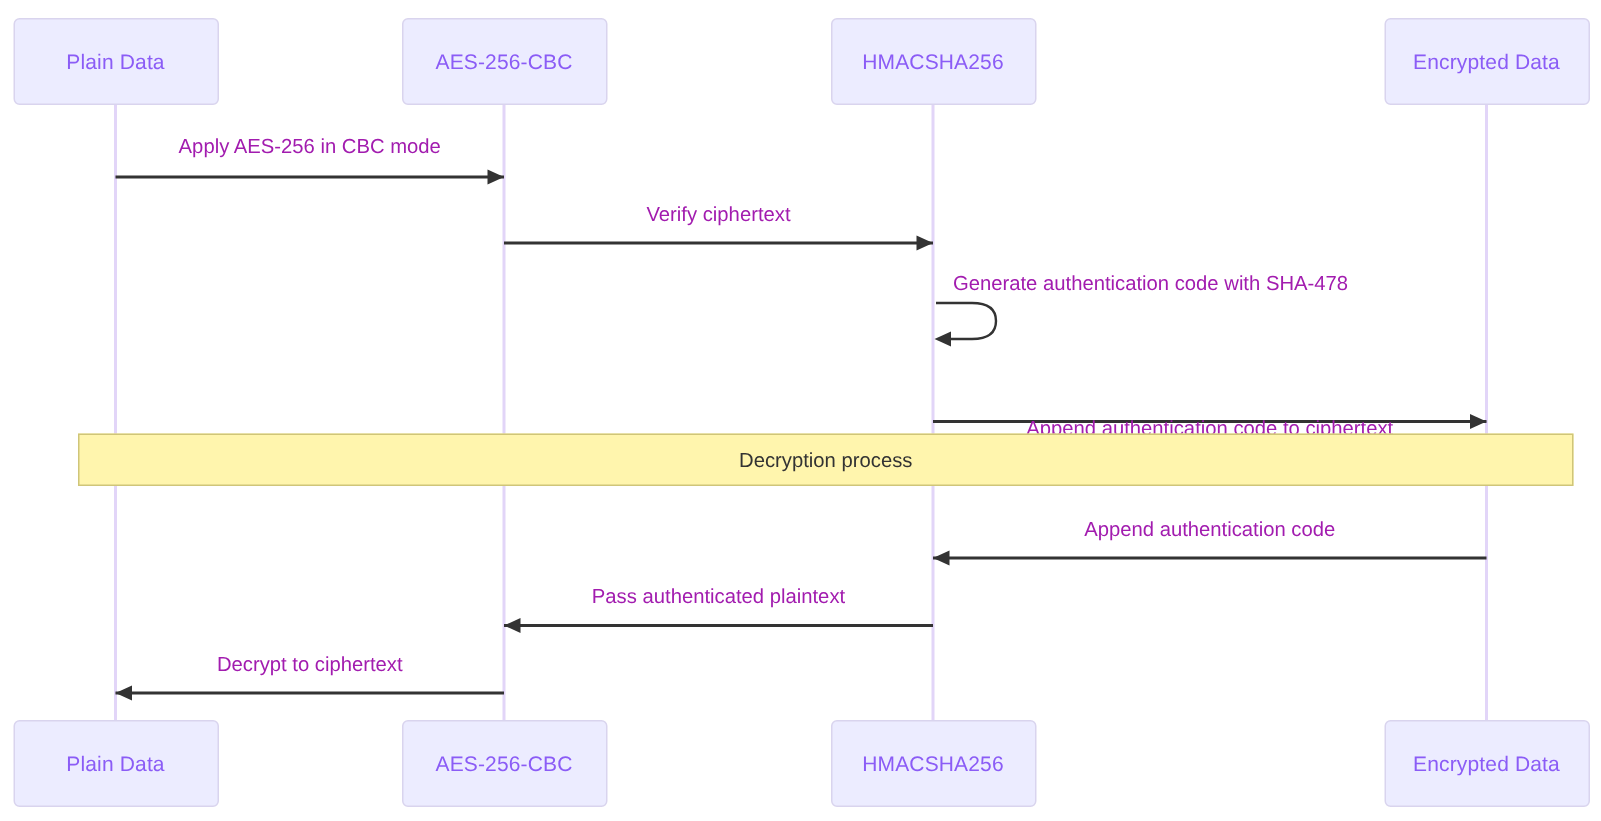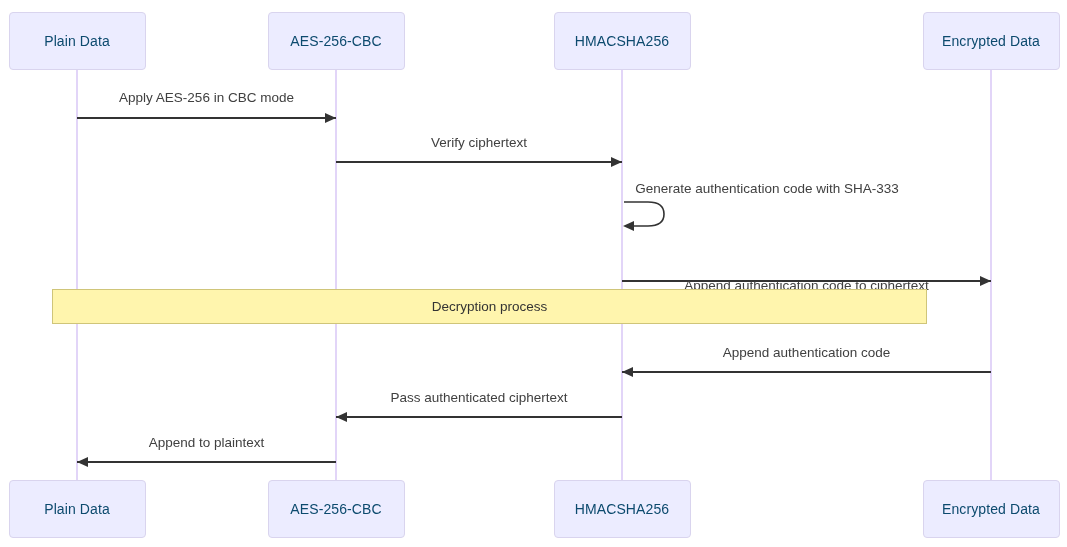--- a/index.html
+++ b/index.html
@@ -33,21 +33,21 @@
     background: #ececff;
     border: 1px solid #d9d4ee;
     border-radius: 4px;
     box-sizing: border-box;
     display: flex;
     align-items: center;
     justify-content: center;
   }
   .actor-label {
     font-size: 14px;
-    color: #0c4a6e;
+    color: #8b5cf6;
     font-family: "Liberation Sans", sans-serif;
     white-space: nowrap;
     letter-spacing: 0.1px;
   }
   
   .msg {
     position: absolute;
     height: 1.6px;
     background: #333333;
   }
@@ -60,21 +60,21 @@
   }
   .arrowhead.right {
     border-left: 11px solid #333333;
   }
   .arrowhead.left {
     border-right: 11px solid #333333;
   }
   .msg-label {
     position: absolute;
     font-size: 13.5px;
-    color: #404040;
+    color: #a21caf;
     font-family: "Liberation Sans", sans-serif;
     white-space: nowrap;
     text-align: center;
     transform: translateX(-50%);
   }
   
   .self-loop {
     position: absolute;
   }
   
@@ -125,37 +125,37 @@
       <div class="msg" style="left: 77px; top: 117px; width: 259px;"></div>
       <div class="arrowhead right" style="top: 112.8px; left: 325px;"></div>
       <div class="msg-label" style="left: 206.5px; top: 90px;">Apply AES-256 in CBC mode</div>
       <div class="msg" style="left: 336px; top: 161px; width: 286px;"></div>
       <div class="arrowhead right" style="top: 156.8px; left: 611px;"></div>
       <div class="msg-label" style="left: 479px; top: 135px;">Verify ciphertext</div>
       <div class="self-loop" style="left: 622px; top: 198px; width: 46px; height: 36px;"><svg width="46" height="36" viewBox="0 0 46 36">
           <path d="M 2 4 L 26 4 Q 42 4 42 16 Q 42 28 26 28 L 10 28" fill="none" stroke="#333333" stroke-width="1.6"></path>
           <path d="M 12 23 L 1 28 L 12 33 Z" fill="#333333"></path>
         </svg></div>
-      <div class="msg-label" style="left: 767px; top: 181px;">Generate authentication code with SHA-333</div>
+      <div class="msg-label" style="left: 767px; top: 181px;">Generate authentication code with SHA-478</div>
       <div class="msg" style="left: 622px; top: 280px; width: 369px;"></div>
       <div class="arrowhead right" style="top: 275.8px; left: 980px;"></div>
       <div class="msg-label" style="left: 806.5px; top: 254px; margin-top: 24px;">Append authentication code to ciphertext</div>
       <div class="msg" style="left: 622px; top: 371px; width: 369px;"></div>
       <div class="arrowhead left" style="top: 366.8px; left: 622px;"></div>
       <div class="msg-label" style="left: 806.5px; top: 345px;">Append authentication code</div>
       <div class="msg" style="left: 336px; top: 416px; width: 286px;"></div>
       <div class="arrowhead left" style="top: 411.8px; left: 336px;"></div>
-      <div class="msg-label" style="left: 479px; top: 390px;">Pass authenticated ciphertext</div>
+      <div class="msg-label" style="left: 479px; top: 390px;">Pass authenticated plaintext</div>
       <div class="msg" style="left: 77px; top: 461px; width: 259px;"></div>
       <div class="arrowhead left" style="top: 456.8px; left: 77px;"></div>
-      <div class="msg-label" style="left: 206.5px; top: 435px;">Append to plaintext</div>
+      <div class="msg-label" style="left: 206.5px; top: 435px;">Decrypt to ciphertext</div>
     </div>
 
   <div id="notes">
-      <div class="note-band" style="left: 52px; top: 289px; width: 875px; height: 35px;">
+      <div class="note-band" style="left: 52px; top: 289px; width: 997px; height: 35px;">
         <span class="note-band-label">Decryption process</span>
       </div>
     </div>
 
   <div id="actors-bottom">
       <div class="actor-box" style="left: 8.5px; top: 480px; width: 137px;">
         <span class="actor-label">Plain Data</span>
       </div>
       <div class="actor-box" style="left: 267.5px; top: 480px; width: 137px;">
         <span class="actor-label">AES-256-CBC</span>

